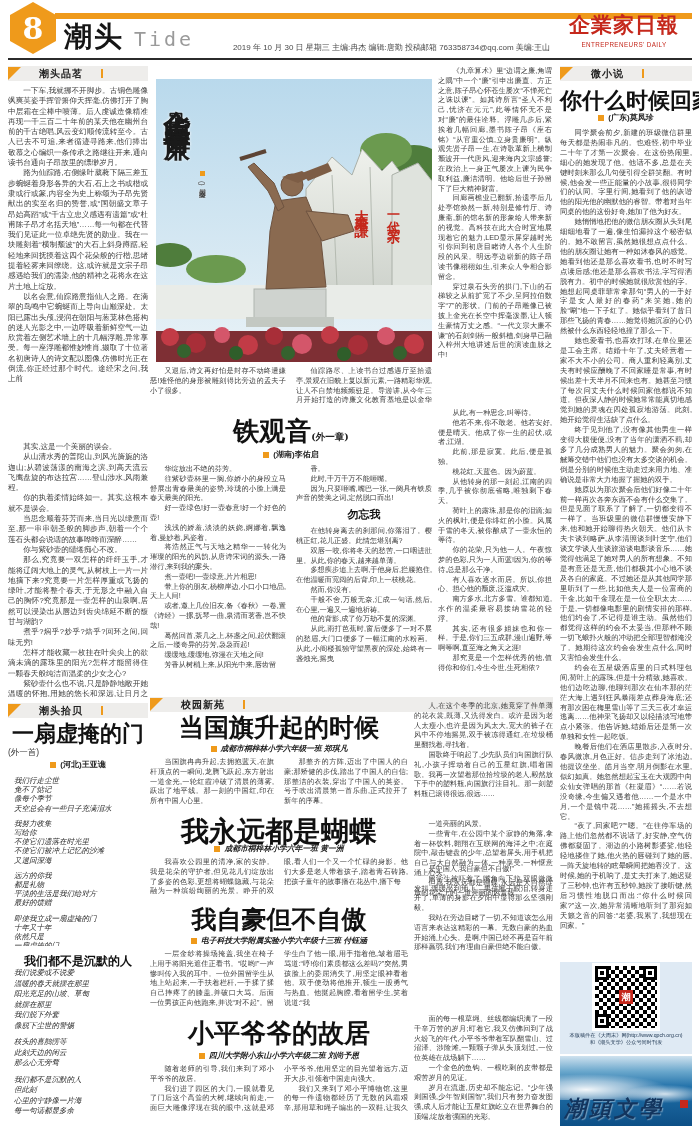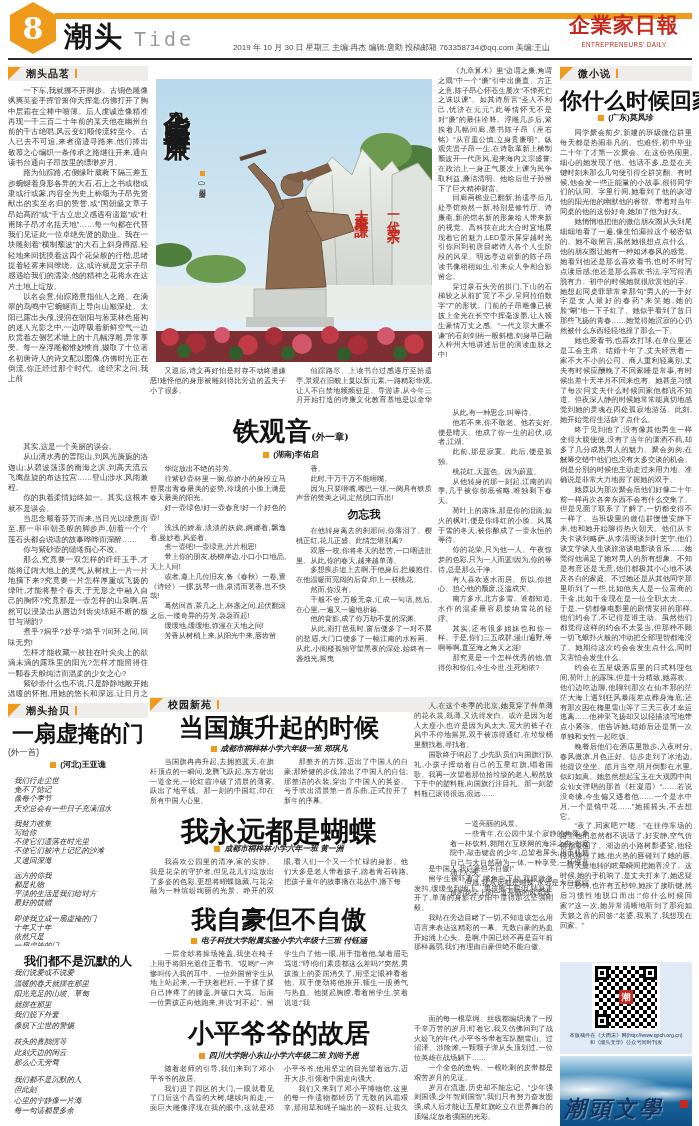--- a/index.html
+++ b/index.html
@@ -15,21 +15,21 @@
   .hex span{color:#fff;font:900 30px "DejaVu Serif","Liberation Serif",serif;}
   .cn-title{left:64px;top:18px;font:900 28px "DejaVu Serif","Liberation Serif",serif;color:#151515;letter-spacing:2px;}
   .en-title{left:134px;top:27px;font:400 20px "DejaVu Sans Mono","Liberation Mono",monospace;color:#9a9a9a;letter-spacing:3px;}
   .dateline{left:215px;top:42px;width:335px;font-size:8px;color:#4a4a4a;text-align:right;white-space:nowrap;}
   .masthead{left:556px;top:11px;width:136px;text-align:center;color:#c5281c;}
   .masthead .mh-cn{font:900 21px "DejaVu Serif","Liberation Serif",serif;letter-spacing:1px;}
   .masthead .mh-en{font-size:6.3px;letter-spacing:.4px;margin-top:2px;}
   .hrule{left:8px;top:58px;width:684px;height:2px;background:#2b2b2b;}
 
   
-  .secbar{height:15px;background:#eeedeb;display:flex;align-items:center;overflow:hidden;}
+  .secbar{height:15px;background:#eeedeb;display:flex;align-items:center;overflow:hidden;gap:13px;}
   .tri{width:0;height:0;border-top:13px solid #ef9a1b;border-right:13px solid transparent;margin-right:5px;flex:none;}
   .seclabel{font-weight:bold;font-size:10px;color:#222;letter-spacing:1px;}
   .secdiv{width:2px;height:9px;background:#ef9a1b;margin-left:5px;}
 
   
   .jtext{font-size:7.6px;line-height:10.3px;text-align:justify;color:#3c3c3c;overflow:hidden;}
   .jtext p{margin:0;text-indent:2em;}
   .mtext{font-size:7.2px;line-height:9.8px;text-align:justify;color:#3c3c3c;overflow:hidden;}
   .mtext p{margin:0;text-indent:2em;}
   .cols2{column-count:2;column-gap:10px;}
@@ -251,20 +251,21 @@
     <span>铁观音</span><span class="sfx">(外一章)</span>
   </div>
   <div class="abs byl" style="left:150px;top:449px;width:282px;">
     <span class="sq"></span><b>(湖南)李佑启</b>
   </div>
   <div class="abs mtext" style="left:150px;top:464px;width:136px;height:230px;">
       <p>华绽放出不绝的芬芳。</p>
       <p>往紫砂壶杯里一搁,你娇小的身段立马舒展出青春最美的姿势,玲珑的小脸上满是春天最美的阳光。</p>
       <p>好一壶绿色!好一壶春意!好一个好色的壶!</p>
       <p>浅浅的娇羞,淡淡的妖娆,婀娜着,飘逸着,曼妙着,风姿着。</p>
+      <p>将浩然正气与天地之精华一一转化为璀璨的阳光的风韵,从唐诗宋词的源头,一路潜行,来到我的案头。</p>
       <p>煮一壶吧!一壶绿意,片片相思!</p>
       <p>带上你的朋友,杨柳岸边,小口小口地品,天上人间!</p>
       <p>或者,邀上几位旧友,备《春秋》一卷,置《诗经》一摞,抚琴一曲,泉清而茗香,岂不快哉!</p>
       <p>蓦然回首,茶几之上,杯盏之间,起伏翻滚之后,一缕奇异的芬芳,袅袅而起!</p>
       <p>缓缓地,缓缓地,弥漫在天地之间!</p>
       <p>芳香从树梢上来,从阳光中来,唇齿留</p>
     </div>
   <div class="abs" style="left:296px;top:464px;width:136px;height:230px;overflow:hidden;">
     <div class="mtext">
         <p>香。</p>
@@ -334,21 +335,21 @@
   <div class="abs mtext cols2" style="left:150px;top:1064px;width:258px;height:62px;">
       <p>随着老师的引导,我们来到了邓小平爷爷的故居。</p>
       <p>我们进了园区的大门,一眼就看见了门后这个高耸的大树,继续向前走,一面巨大雕像浮现在我的眼中,这就是邓小平爷爷,他用坚定的目光望着远方,迈开大步,引领着中国走向强大。</p>
       <p>我们又来到了邓小平博物馆,这里的每一件遗物都经历了无数的风霜艰辛,那用草和绳子编出的一双鞋,让我久久不能够忘记。那只是一双普通的草鞋,望着它,上</p>
     </div>
 
   <div class="abs mtext" style="left:414px;top:701px;width:139px;height:112px;">
       <p>人,在这个冬季的北京,她竟穿了件单薄的花衣裳,既薄,又洗得发白。或许是因为老人太瘦小,也许是因为风太大,宽大的裤子在风中不停地摇晃,双手被冻得通红,在垃圾桶里翻找着,寻找着。</p>
       <p>国歌终于响起了,少先队员们向国旗行队礼,小孩子挥动着自己的五星红旗,唱着国歌。我再一次望着那位拾垃圾的老人,毅然放下手中的塑料瓶,向国旗行注目礼。那一刻塑料瓶已滚得很远,很远……</p>
     </div>
-  <div class="abs mtext" style="left:414px;top:819px;width:139px;height:94px;margin-left:36px;">
+  <div class="abs mtext" style="left:414px;top:819px;width:139px;height:94px;">
       <p>一道亮丽的风景。</p>
       <p>一些青年,在公园中某个寂静的角落,拿着一杯饮料,翱翔在互联网的海洋之中;在庭院中,敲击键盘的少年,总望着屏头,用手机把自己与大自然融为一体,一种享受,一种惬意涌上心头。</p>
       <p>但愿,我永远都是蝴蝶,永远是大自然绽放的花朵上的一道亮丽的风景线。</p>
     </div>
   <div class="abs mtext" style="left:414px;top:864px;width:139px;height:93px;">
       <p>是中国人,我自豪但不自傲!”</p>
       <p>留学生被吓着了,嘴角向下拉,双眼微微发抖,缓缓坐到地上。男孩擦干眼泪,转身走开了,单薄的身影在夕阳中显得那么坚强刚毅。</p>
       <p>我站在旁边目睹了一切,不知道该怎么用语言来表达这精彩的一幕。无数自豪的热血开始涌上心头。是啊,中国已经不再是百年前那样羸弱,我们有理由自豪但绝不能自傲。</p>
     </div>
   <div class="abs mtext" style="left:414px;top:1014px;width:139px;height:112px;">

